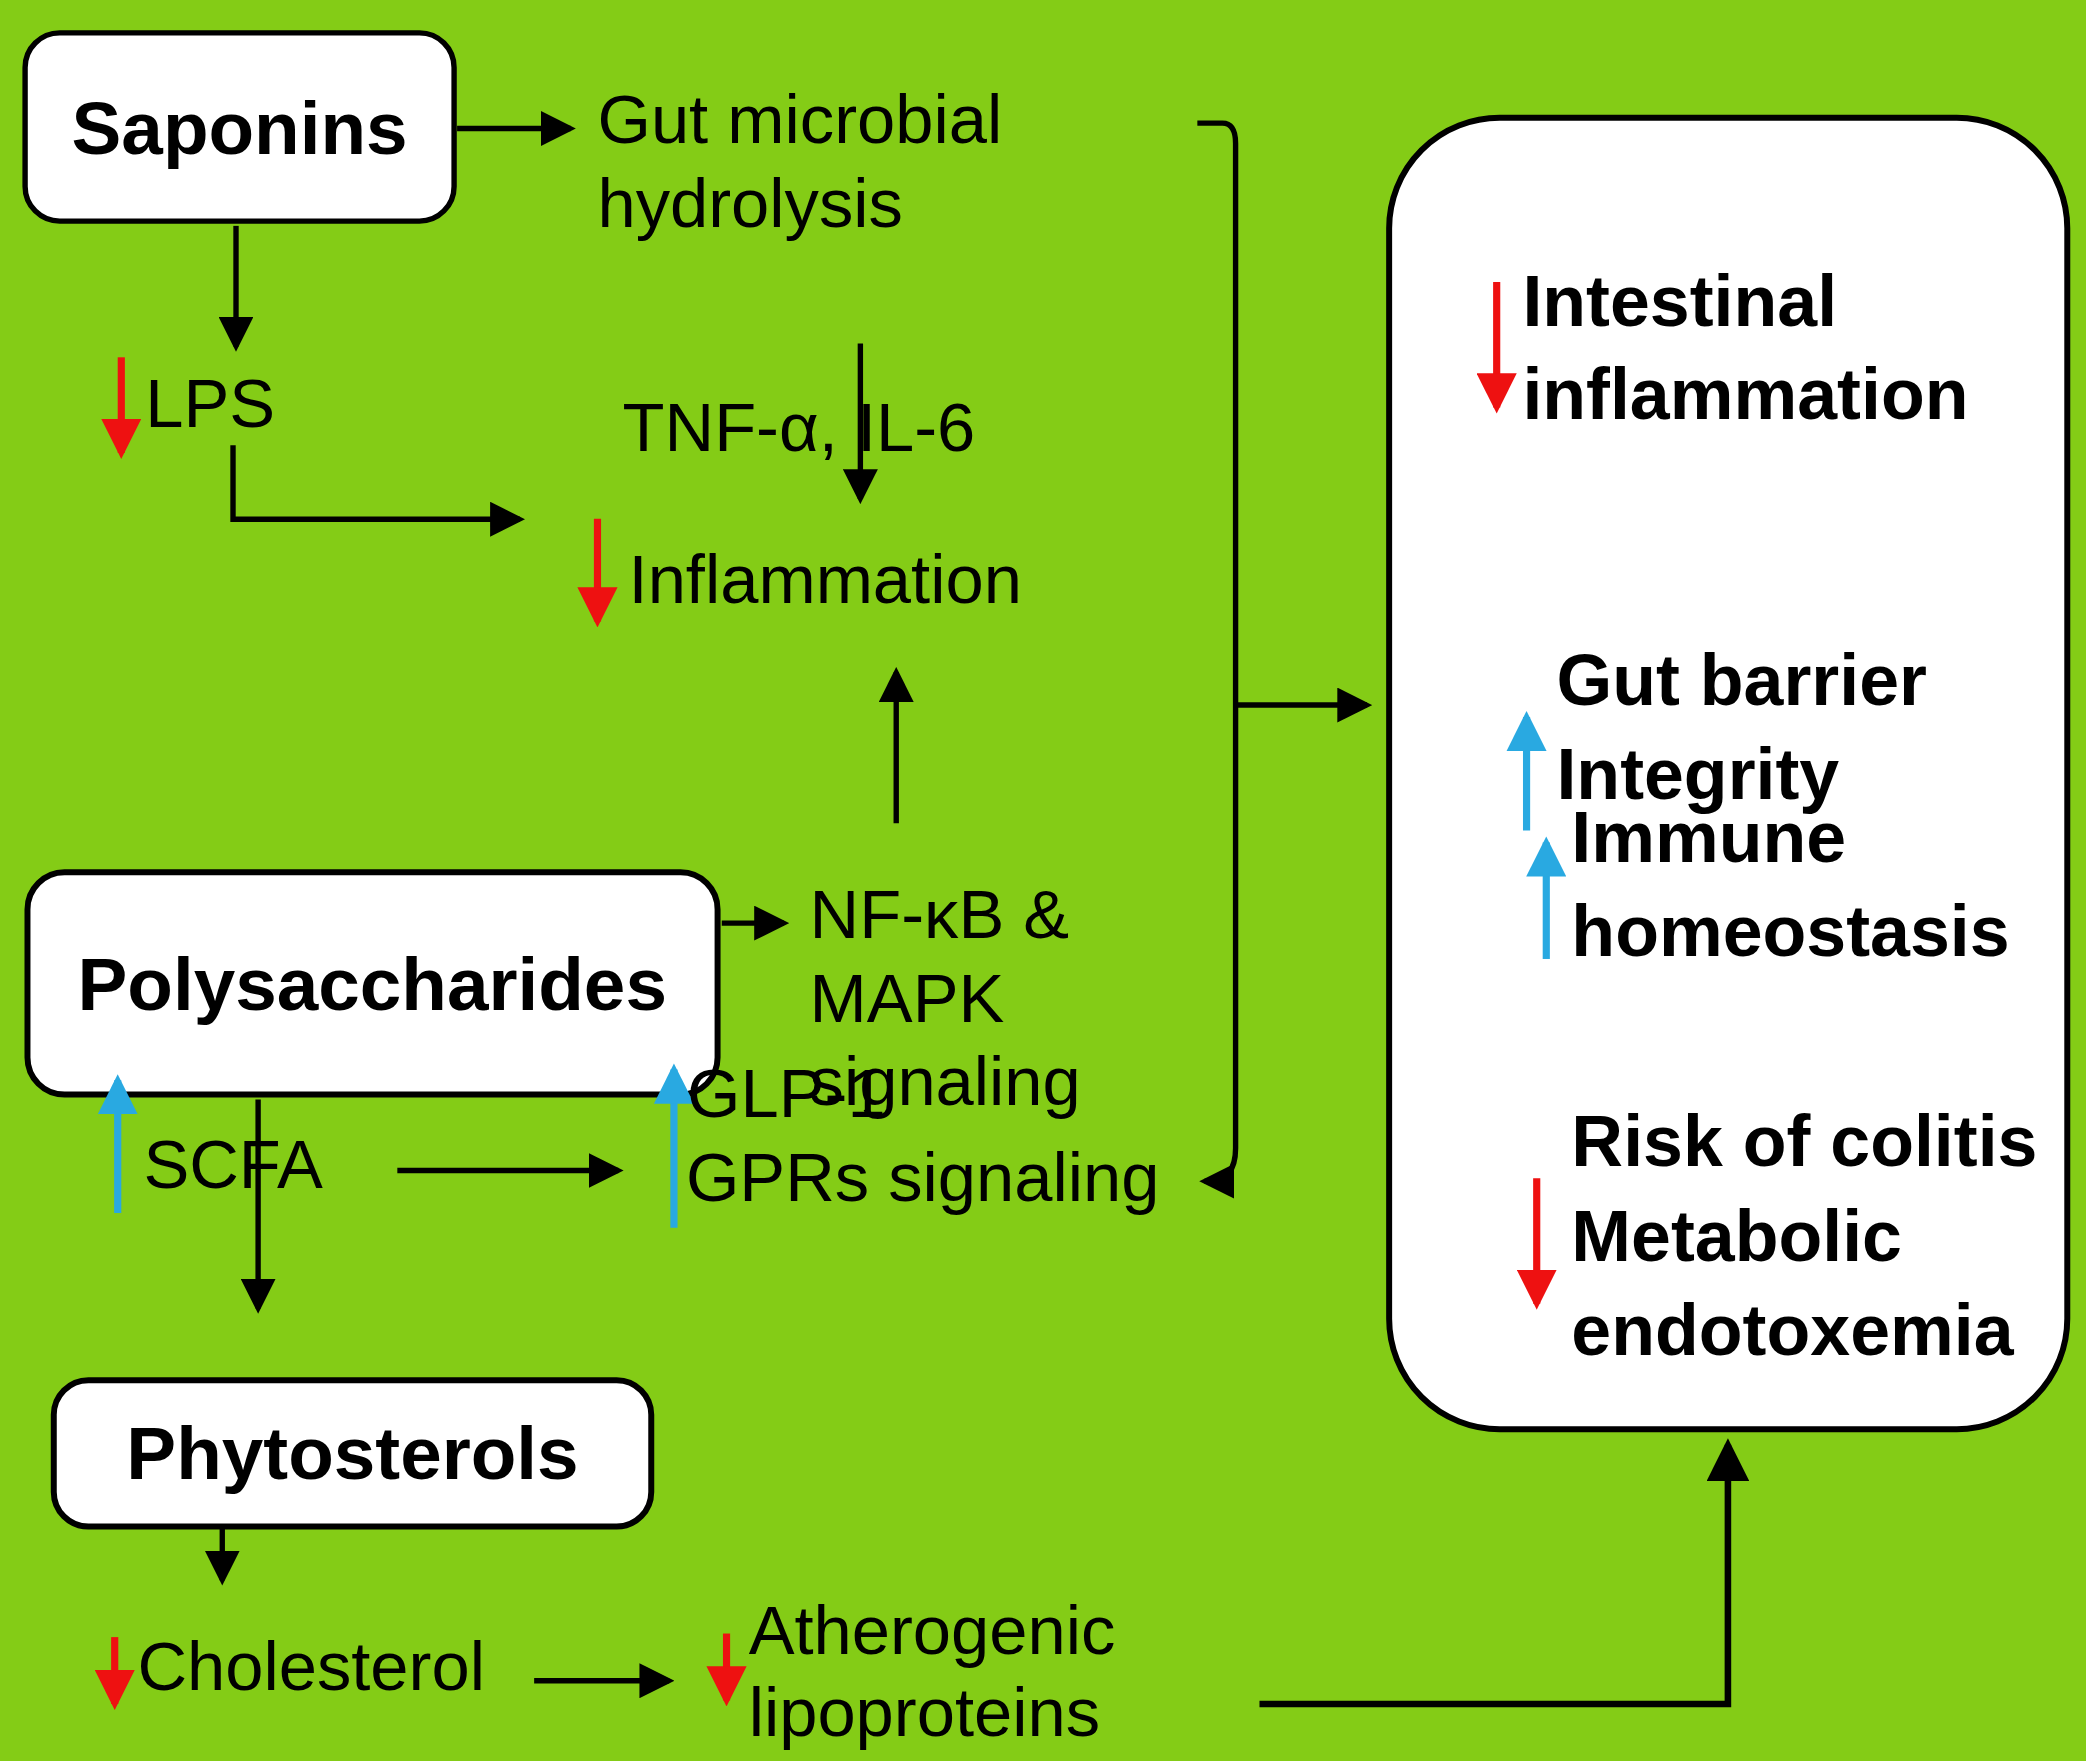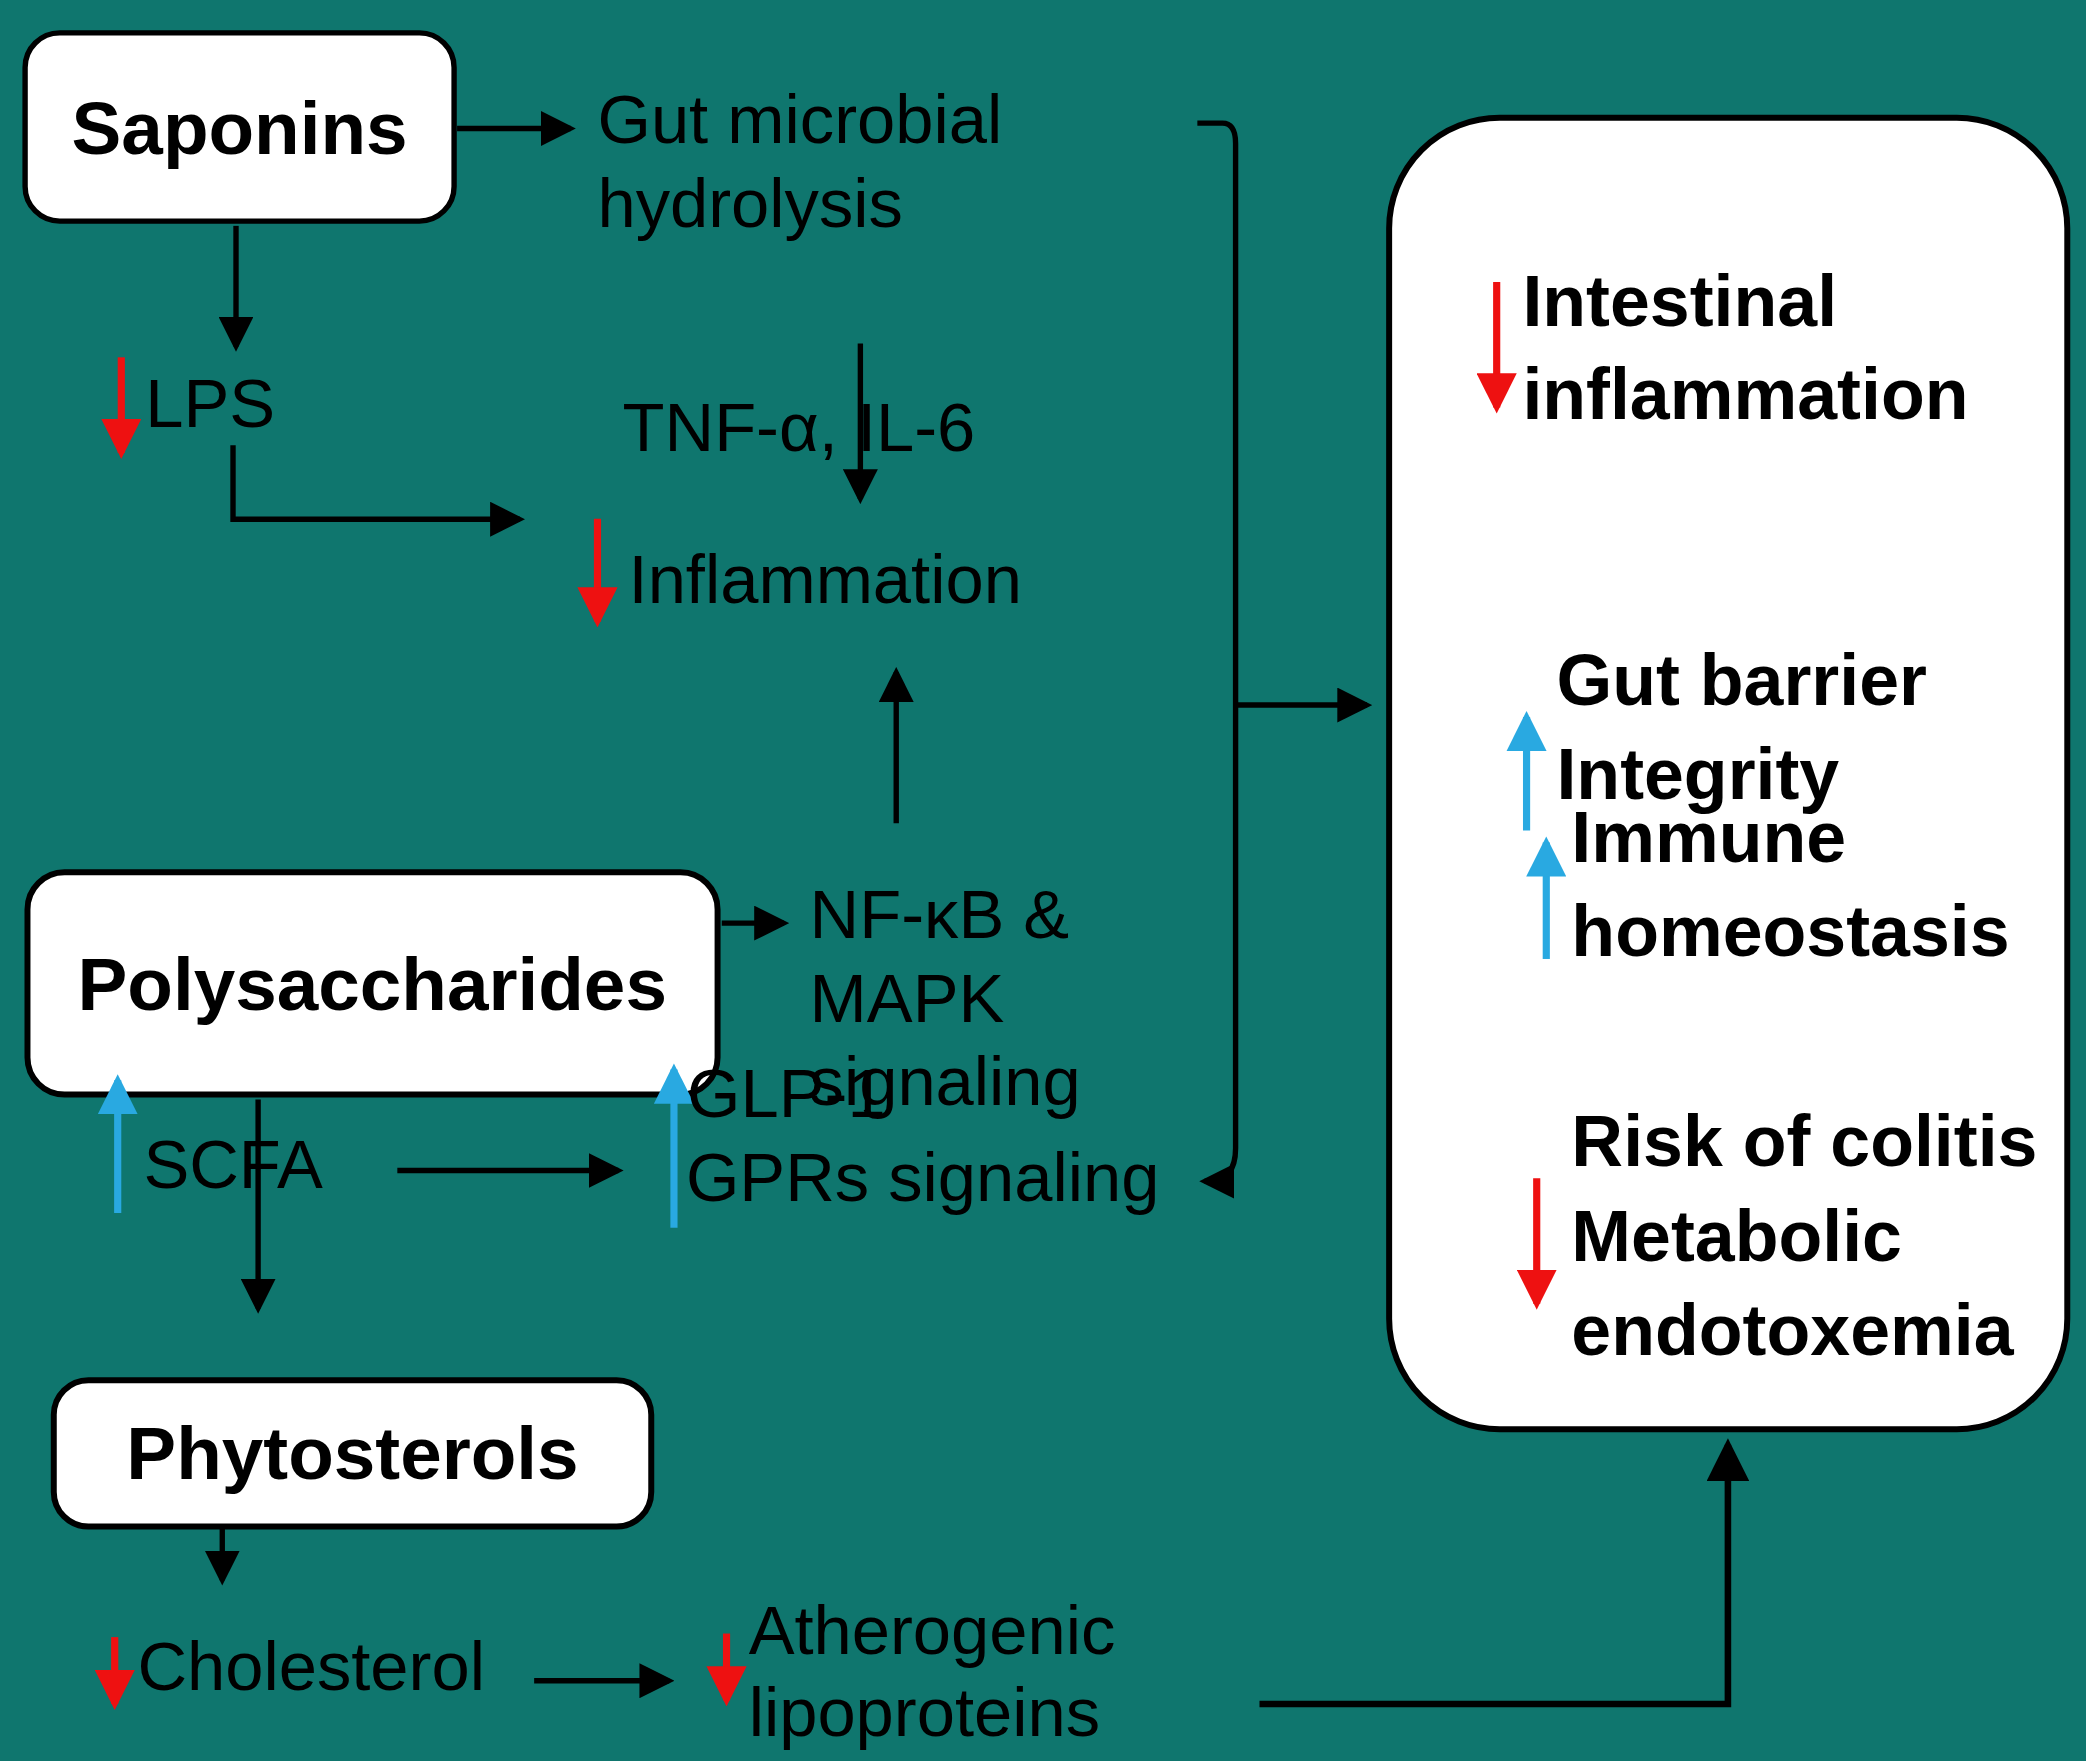--- a/index.html
+++ b/index.html
@@ -4,21 +4,21 @@
 <style>
   html, body {
     margin: 0;
     padding: 0;
     background: #ffffff;
   }
   .canvas {
     position: relative;
     width: 2087px;
     height: 1762px;
-    background: #0f766e;
+    background: #84cc16;
     font-family: "Liberation Sans", "DejaVu Sans", sans-serif;
   }
   svg { display: block; }
   text {
     font-family: "Liberation Sans", "DejaVu Sans", sans-serif;
     fill: #000000;
   }
   .lbl  { font-size: 115px; }
   .node { font-size: 125px; font-weight: bold; text-anchor: middle; }
   .outc { font-size: 120px; font-weight: bold; }

